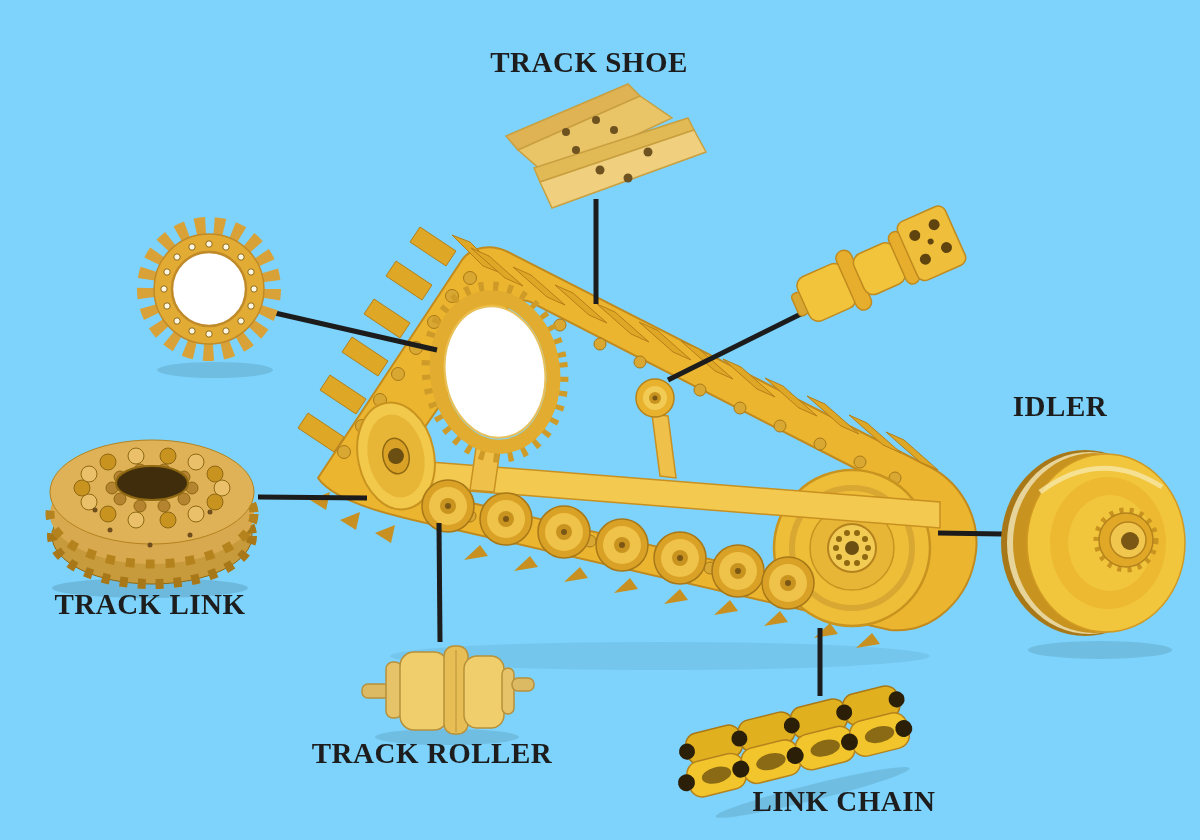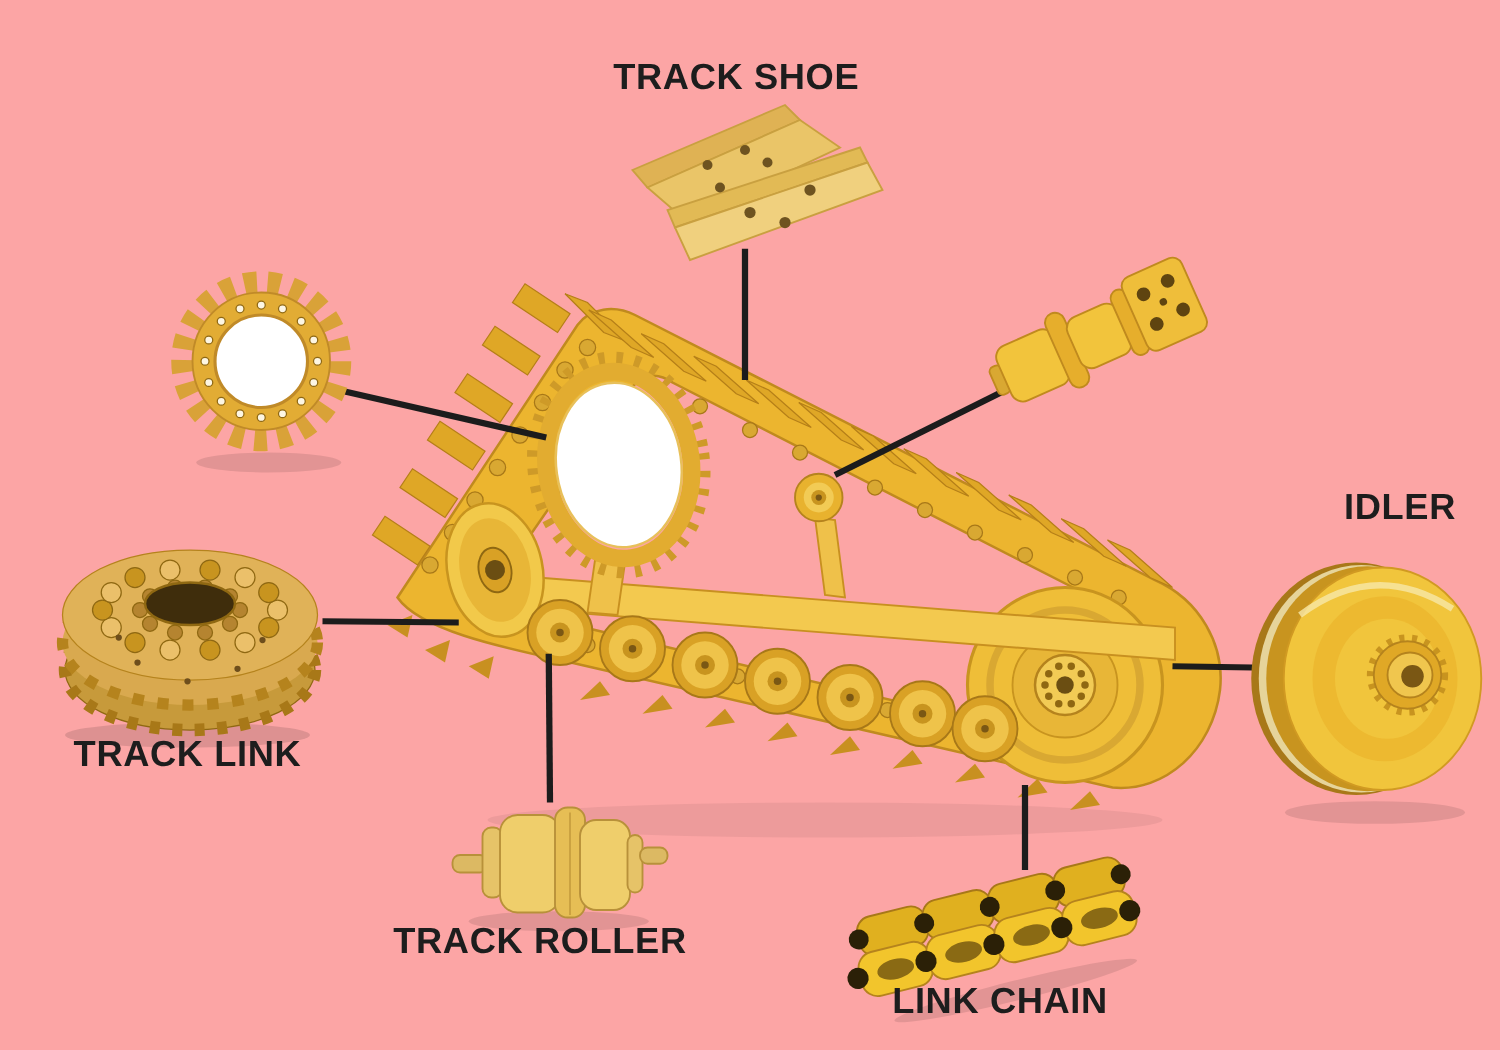--- a/index.html
+++ b/index.html
@@ -1,17 +1,17 @@
 <!DOCTYPE html>
 <html><head>
 <meta charset="utf-8">
 <style>
   html,body{margin:0;padding:0;background:#ffffff;}
-  .stage{position:relative;width:1200px;height:840px;background:#fca5a5;overflow:hidden;
-         font-family:Liberation Sans, sans-serif;}
+  .stage{position:relative;width:1200px;height:840px;background:#7dd3fc;overflow:hidden;
+         font-family:Liberation Serif, serif;}
   .stage svg{position:absolute;left:0;top:0;}
   .part-label{position:absolute;transform:translateX(-50%);
       font-weight:700;font-size:29px;line-height:1.05;color:#1d1d1d;
       letter-spacing:0.5px;white-space:nowrap;}
 </style>
 </head>
 <body>
 
 <div class="stage">
 
@@ -355,18 +355,18 @@
       <circle cx="-120" cy="12" r="8.5"></circle>
           <circle cx="-64" cy="12" r="8.5"></circle>
           <circle cx="-8" cy="12" r="8.5"></circle>
       <circle cx="48" cy="12" r="8.5"></circle>
           <circle cx="104" cy="12" r="8.5"></circle>
     </g>
   </g>
 </svg>
 
   <div class="part-label" style="left:589px;top:47px;">TRACK SHOE</div>
-  <div class="part-label" style="left:1120px;top:391px;">IDLER</div>
+  <div class="part-label" style="left:1060px;top:391px;">IDLER</div>
   <div class="part-label" style="left:150px;top:589px;">TRACK LINK</div>
   <div class="part-label" style="left:432px;top:738px;">TRACK ROLLER</div>
-  <div class="part-label" style="left:800px;top:786px;">LINK CHAIN</div>
+  <div class="part-label" style="left:844px;top:786px;">LINK CHAIN</div>
 
 </div>
 
 </body></html>

